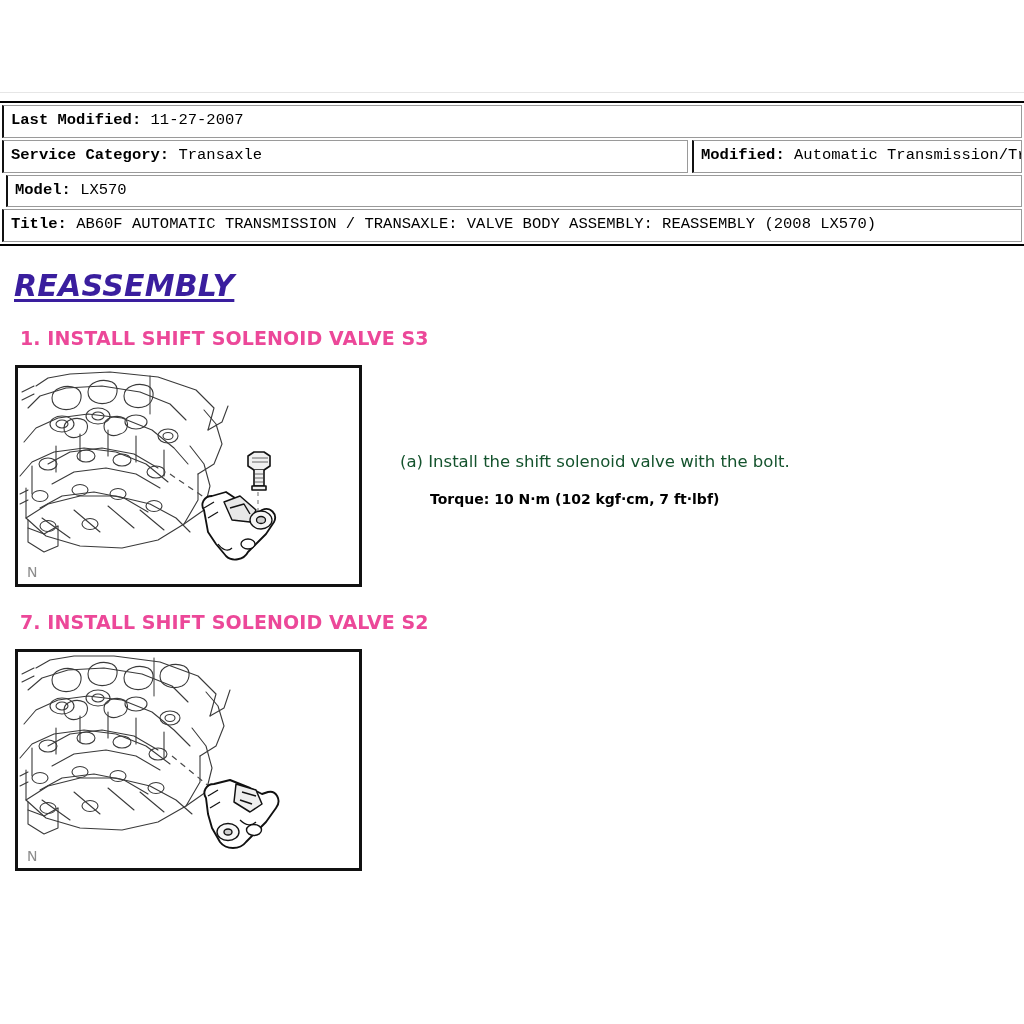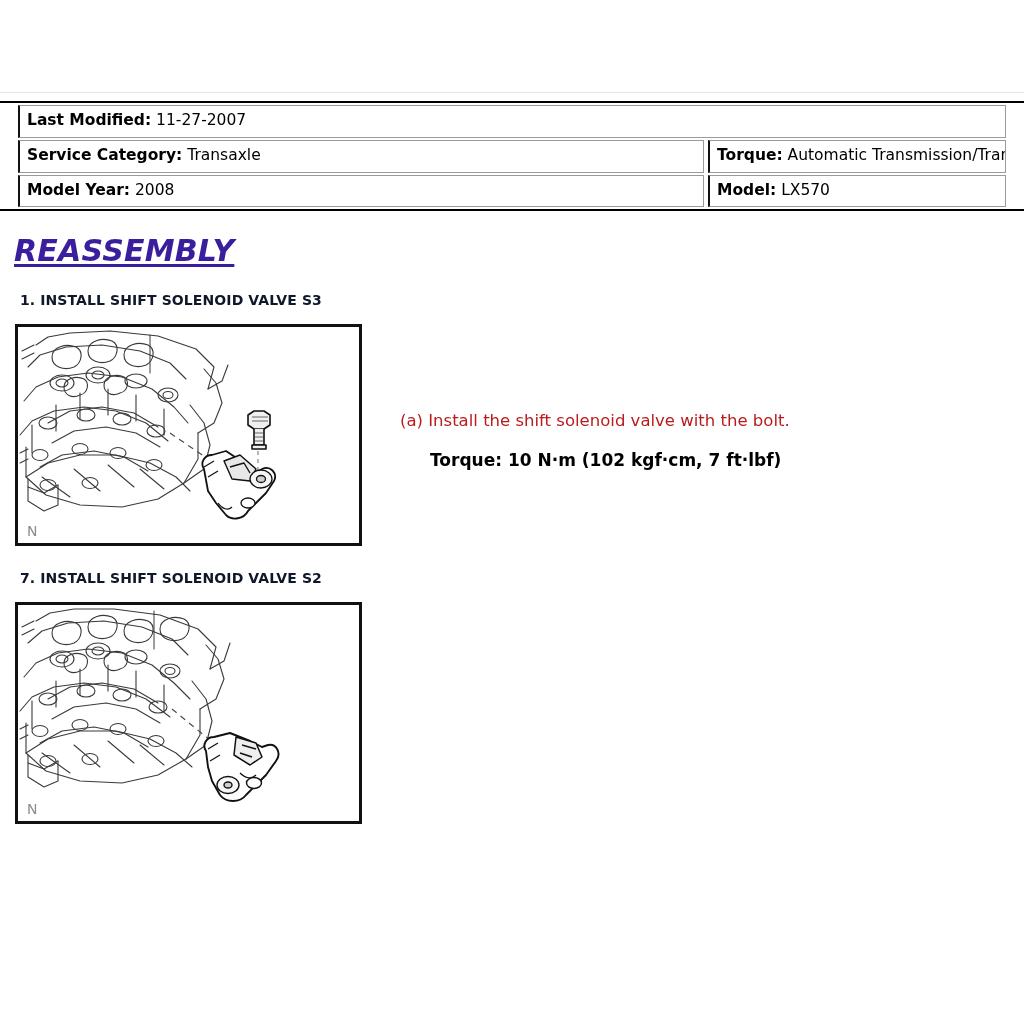--- a/index.html
+++ b/index.html
@@ -35,22 +35,23 @@
     border-top: 2px solid #000;
     border-bottom: 2px solid #000;
     box-sizing: border-box;
     padding: 2px 0 2px 0;
     background: #fff;
   }
   .meta-row {
     display: flex;
     width: 100%;
     box-sizing: border-box;
-    padding: 0 18px;
+    padding: 0 2px;
     margin-bottom: 2px;
+    font-family: Liberation Mono, monospace;
   }
   .meta-row:last-child { margin-bottom: 0; }
 
   .meta-cell {
     border: 1px solid #9a9a9a;
     border-left: 2px solid #111;
     box-sizing: border-box;
     padding: 6px 2px 7px 7px;
     font-size: 15.5px;
     line-height: 1.15;
@@ -77,24 +78,24 @@
     text-decoration: underline;
     text-underline-offset: 3px;
     letter-spacing: 0.2px;
     display: inline-block;
     font-style: italic;
   }
 
   
   .step-heading {
     margin: 24px 4px 0 20px;
-    font-size: 14px;
+    font-size: 19px;
     font-weight: bold;
     letter-spacing: 0.1px;
-    color: #0f172a;
+    color: #ec4899;
   }
 
   
   .step-block {
     display: flex;
     align-items: flex-start;
     margin-top: 16px;
   }
 
   .figure-frame {
@@ -124,24 +125,24 @@
   }
 
   
   .instr-col {
     margin-left: 38px;
     padding-top: 86px;
   }
   .instr-line {
     font-size: 16.5px;
     line-height: 1.3;
-    color: #b91c1c;
+    color: #14532d;
   }
   .instr-torque {
-    font-size: 17px;
+    font-size: 14px;
     font-weight: bold;
     margin-top: 18px;
     margin-left: 30px;
     color: #000;
   }
 </style>
 </head>
 <body>
 
 
@@ -158,36 +159,38 @@
       <span class="v">11-27-2007</span>
     </div>
   </div>
 
   <div class="meta-row">
     <div class="meta-cell cell-left">
       <span class="k">Service Category:</span>
       <span class="v">Transaxle</span>
     </div>
     <div class="meta-cell cell-right">
-      <span class="k">Torque:</span>
+      <span class="k">Modified:</span>
       <span class="v">Automatic Transmission/Transaxle</span>
     </div>
   </div>
 
   <div class="meta-row">
-    <div class="meta-cell cell-left">
-      <span class="k">Model Year:</span>
-      <span class="v">2008</span>
-    </div>
     <div class="meta-cell cell-right">
       <span class="k">Model:</span>
       <span class="v">LX570</span>
     </div>
   </div>
 
+  <div class="meta-row">
+    <div class="meta-cell cell-full">
+      <span class="k">Title:</span>
+      <span class="v">AB60F AUTOMATIC TRANSMISSION / TRANSAXLE: VALVE BODY ASSEMBLY: REASSEMBLY (2008 LX570)</span>
+    </div>
+  </div>
 
 </div>
 
 
 <div style="height:0;"></div>
 <div class="page-heading">REASSEMBLY</div>
 
 
 <div class="step-heading">1. INSTALL SHIFT SOLENOID VALVE S3</div>
 

